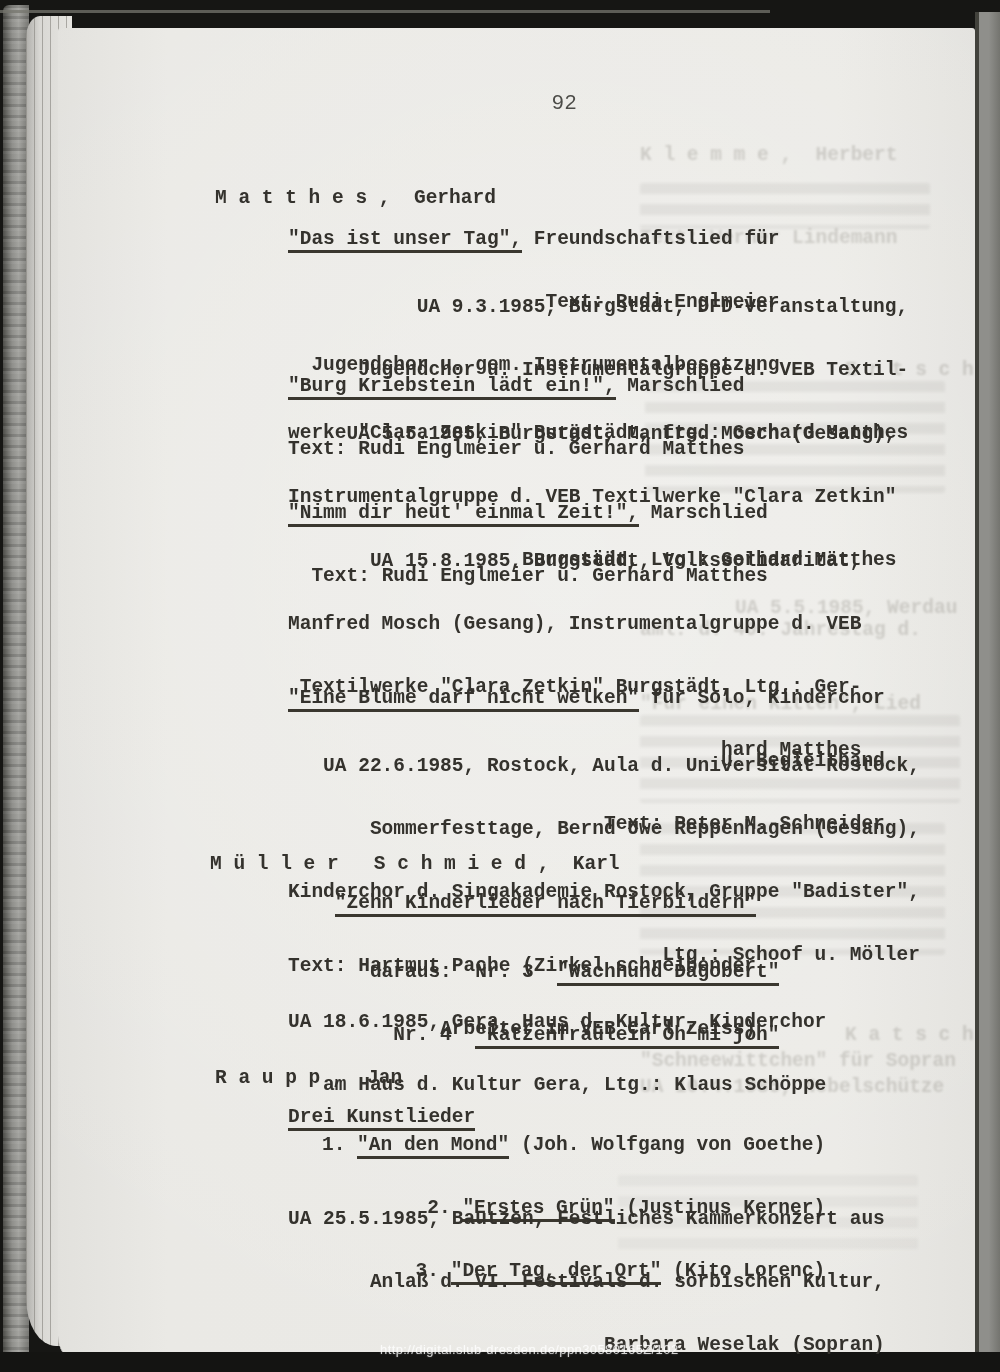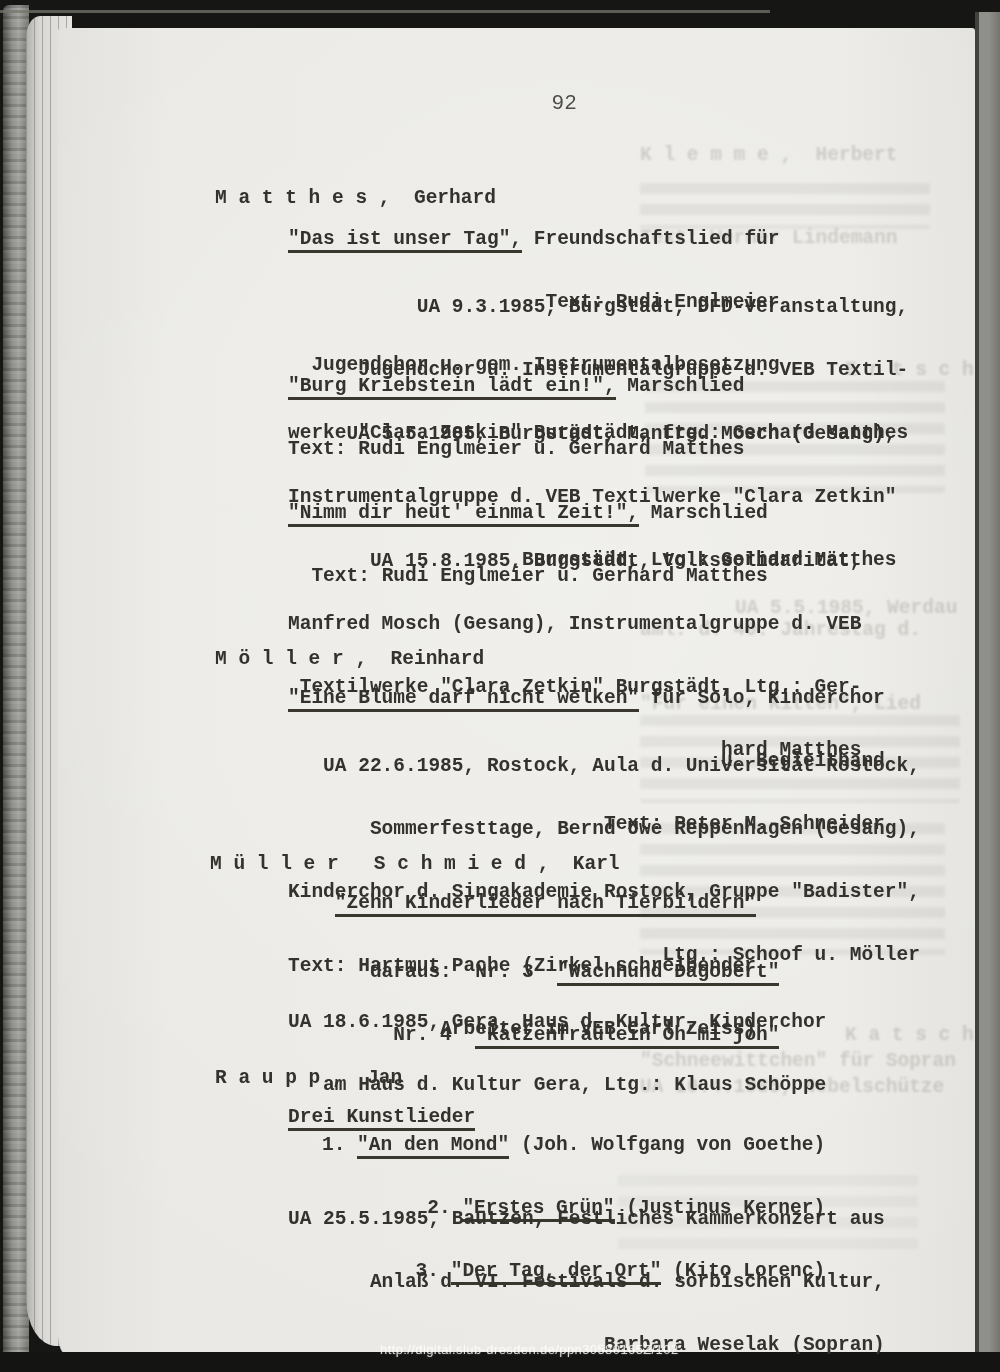--- a/index.html
+++ b/index.html
@@ -132,23 +132,20 @@
     <div class="ln"><span class="lr">Text: Rudi Englmeier u. Gerhard Matthes</span></div>
   </div>
 
   <div class="tb tw" style="top:481px;left:230px">
     <div class="ln"><span class="lr">UA 15.8.1985, Burgstädt, Volkssolidarität,</span></div>
     <div class="ln"><span class="lr">Manfred Mosch (Gesang), Instrumentalgruppe d. VEB</span></div>
     <div class="ln"><span class="lr">Textilwerke "Clara Zetkin" Burgstädt, Ltg.: Ger-</span></div>
     <div class="ln"><span class="lr">hard Matthes</span></div>
   </div>
 
-  <div class="tb tw" style="top:579px;left:157px">
-    <div class="ln"><span class="lr">M ö l l e r ,  Reinhard</span></div>
-  </div>
 
   <div class="tb tw" style="top:618px;left:230px">
     <div class="ln"><span class="lu">"Eine Blume darf nicht welken"</span><span class="lr"> für Solo, Kinderchor</span></div>
     <div class="ln"><span class="lr">u. Begleitband</span></div>
     <div class="ln"><span class="lr">Text: Peter M.-Schneider</span></div>
   </div>
 
   <div class="tb tw" style="top:686px;left:230px">
     <div class="ln"><span class="lr">UA 22.6.1985, Rostock, Aula d. Universität Rostock,</span></div>
     <div class="ln"><span class="lr">Sommerfesttage, Bernd Uwe Reppenhagen (Gesang),</span></div>

